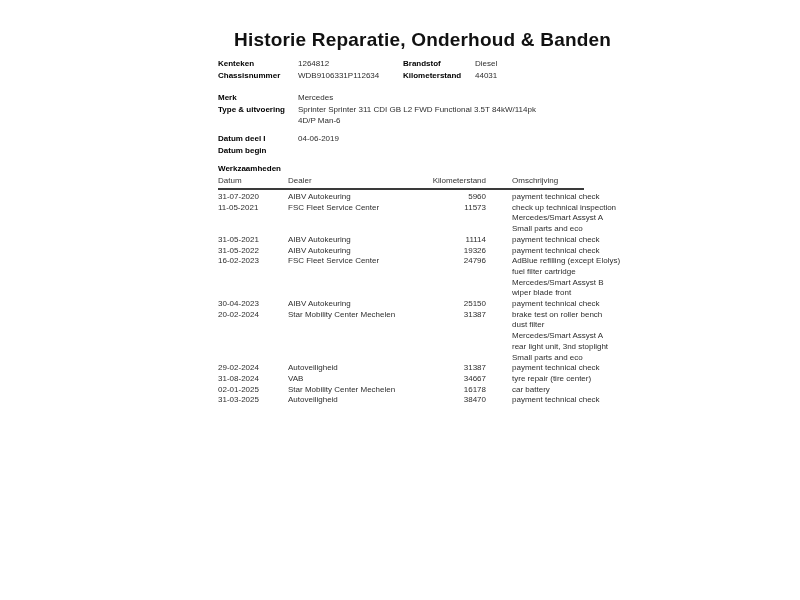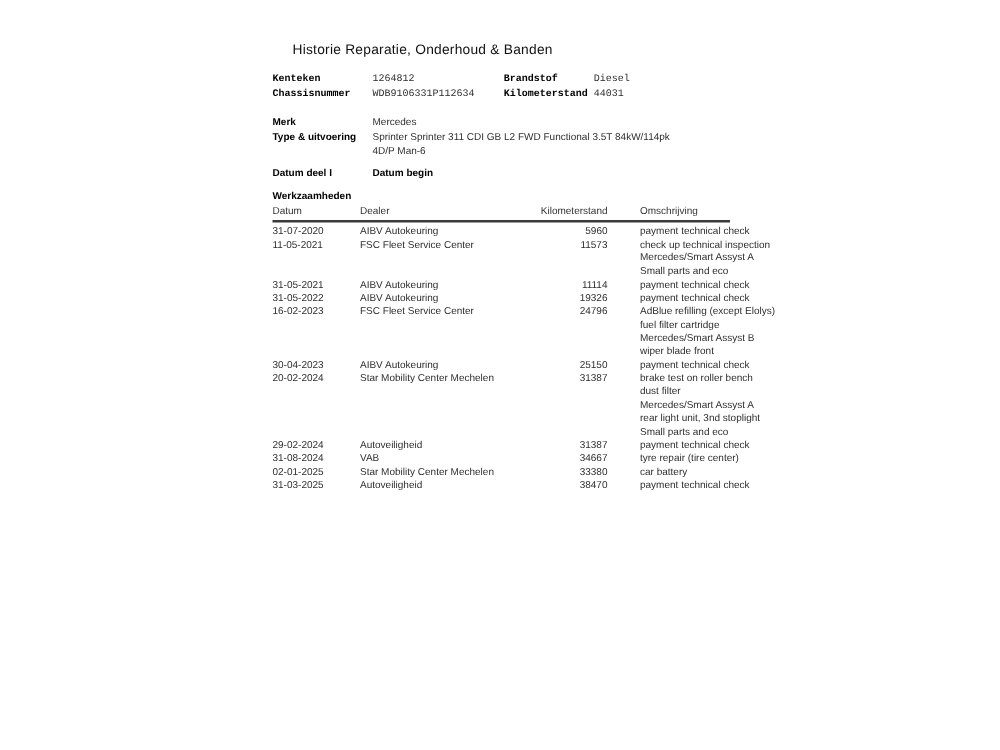--- a/index.html
+++ b/index.html
@@ -9,41 +9,40 @@
     font-family: "Liberation Sans", "DejaVu Sans", sans-serif;
     color: #2e2e2e;
     overflow: hidden;
   }
   .doc {
     position: absolute;
     left: 218px; top: 32px;
     width: 366px;
   }
   .title {
-    font-size: 11px;
+    font-size: 19px;
     line-height: 16px;
-    font-weight: normal;
+    font-weight: bold;
     color: #111111;
     letter-spacing: 0.2px;
     margin-bottom: 10px;
     white-space: nowrap;
     padding-left: 16px;
   }
   .lbl {
     font-weight: bold;
     color: #000000;
     white-space: nowrap;
   }
   .val { color: #2e2e2e; white-space: nowrap; }
   .grid4 {
     display: grid;
     grid-template-columns: 80px 105px 72px 1fr;
     font-size: 8px;
     line-height: 12px;
-    font-family: Liberation Mono, monospace;
   }
   .grid2 {
     display: grid;
     grid-template-columns: 80px 1fr;
     font-size: 8px;
     line-height: 12px;
   }
   .info2 { margin-top: 10px; }
   .info3 { margin-top: 7px; }
   .type-lines { line-height: 10.5px; padding-top: 1px; }
@@ -101,20 +100,21 @@
     <div class="val">Mercedes</div>
     <div class="lbl">Type &amp; uitvoering</div>
     <div class="type-lines">
       <div>Sprinter Sprinter 311 CDI GB L2 FWD Functional 3.5T 84kW/114pk</div>
       <div>4D/P Man-6</div>
     </div>
   </div>
 
   <div class="grid2 info3">
     <div class="lbl">Datum deel I</div>
+    <div class="val">04-06-2019</div>
     <div class="lbl">Datum begin</div>
   </div>
 
   <div class="section-heading">Werkzaamheden</div>
 
   <div>
     <div class="trow thead">
       <div>Datum</div>
       <div>Dealer</div>
       <div class="c-km">Kilometerstand</div>
@@ -209,21 +209,21 @@
         <div class="c-dealer">VAB</div>
         <div class="c-km">34667</div>
         <div class="c-oms">
           <div>tyre repair (tire center)</div>
         </div>
       </div>
 
       <div class="trow">
         <div class="c-datum">02-01-2025</div>
         <div class="c-dealer">Star Mobility Center Mechelen</div>
-        <div class="c-km">33380</div>
+        <div class="c-km">16178</div>
         <div class="c-oms">
           <div>car battery</div>
         </div>
       </div>
 
       <div class="trow">
         <div class="c-datum">31-03-2025</div>
         <div class="c-dealer">Autoveiligheid</div>
         <div class="c-km">38470</div>
         <div class="c-oms">

